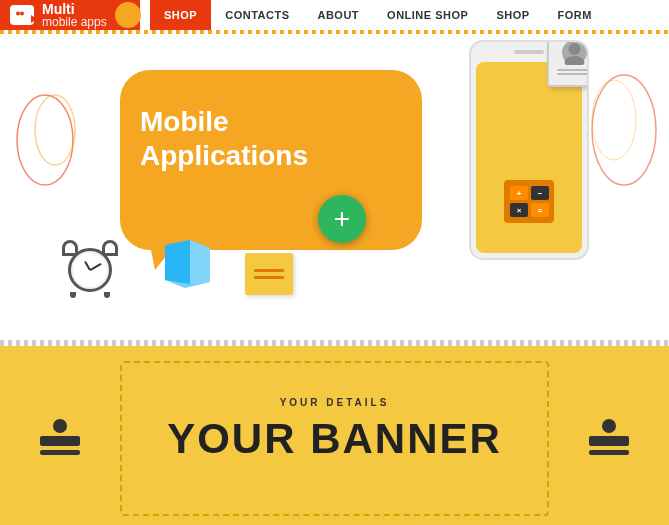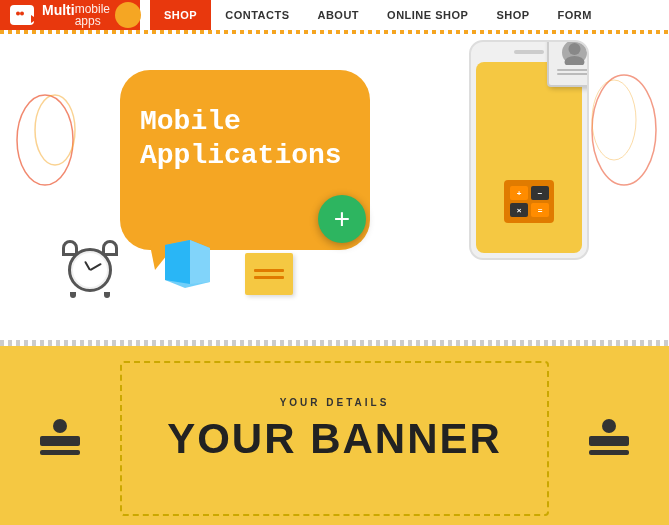--- a/index.html
+++ b/index.html
@@ -38,21 +38,21 @@
       content: '';
       width: 0;
       height: 0;
       border-left: 6px solid #e8380d;
       border-top: 4px solid transparent;
       border-bottom: 4px solid transparent;
       position: absolute;
       right: -3px;
       bottom: 2px;
     }
-    .logo-text-group { display: flex; flex-direction: row; line-height: 1; }
+    .logo-text-group { display: flex; flex-direction: column; line-height: 1; }
     .logo-multi { color: #fff; font-size: 14px; font-weight: bold; }
     .logo-sub { color: #fff; font-size: 12px; opacity: 0.9; }
 
     .logo-orange-circle {
       width: 26px;
       height: 26px;
       border-radius: 50%;
       background: #f5a623;
       position: absolute;
       left: 115px;
@@ -88,26 +88,25 @@
       height: 310px;
       background: #fff;
       overflow: hidden;
     }
 
     
     .speech-bubble {
       position: absolute;
       left: 120px;
       top: 40px;
-      width: 250px;
+      width: 302px;
       height: 180px;
       background: #f5a623;
       border-radius: 30px;
       z-index: 2;
-      font-family: Liberation Mono, monospace;
     }
     .speech-bubble::after {
       content: '';
       position: absolute;
       bottom: -20px;
       left: 30px;
       width: 0;
       height: 0;
       border-top: 25px solid #f5a623;
       border-right: 20px solid transparent;

